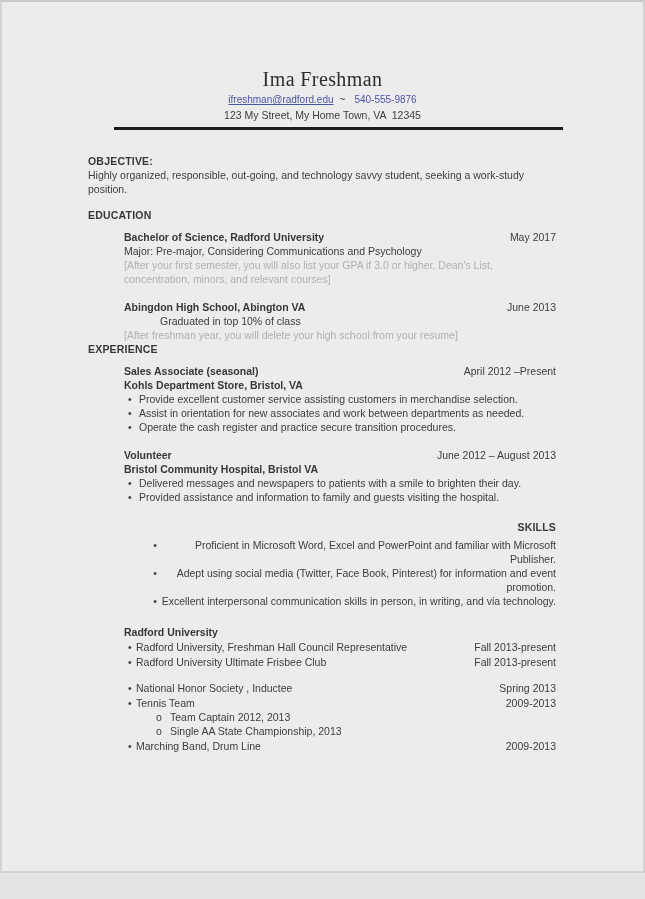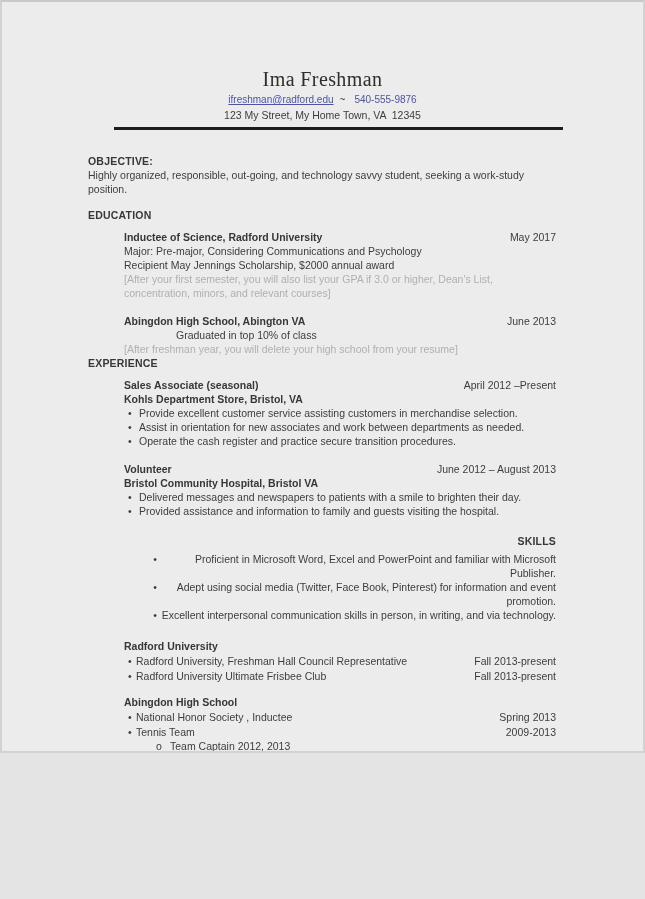--- a/index.html
+++ b/index.html
@@ -2,21 +2,21 @@
 <html><head>
 <meta charset="utf-8">
 <style>
   * { margin:0; padding:0; box-sizing:border-box; }
   body {
     background:#e4e4e4;
     font-family:"Liberation Sans", sans-serif;
     width:645px;
   }
   .page {
-    width:645px; height:753px;
+    width:645px; height:873px;
     background:#ececec;
     border:2px solid #d2d2d2;
     border-top-color:#c9c9c9;
     color:#3d3d3d;
     font-size:10.5px;
     line-height:14px;
     overflow:hidden;
     position:relative;
   }
   
@@ -37,21 +37,21 @@
     margin:5px 80px 0 112px;
   }
   
   .content { padding:24px 87px 0 86px; }
   .section-title { font-weight:bold; color:#373737; letter-spacing:0.2px; }
   .indent { margin-left:36px; }
   .row { display:flex; justify-content:space-between; align-items:baseline; }
   .bold { font-weight:bold; color:#373737; }
   .date { white-space:nowrap; text-align:right; color:#3d3d3d; font-weight:400; }
   .note { color:#b1b0af; }
-  .deep-indent { margin-left:52px; }
+  .deep-indent { margin-left:36px; }
 
   .sec-objective { margin-top:0; }
   .sec-education { margin-top:12px; }
   .sec-experience { }
   .sec-skills { margin-top:16px;text-align:right; }
   .sec-activities { margin-top:17px; }
 
   .entry { margin-top:8px; }
   .entry + .entry { margin-top:14px; }
 
@@ -93,25 +93,24 @@
     <div class="sec-objective">
       <div class="section-title">OBJECTIVE:</div>
       <div>Highly organized, responsible, out-going, and technology savvy student, seeking a work-study position.</div>
     </div>
 
     <div class="sec-education">
       <div class="section-title">EDUCATION</div>
 
       <div class="entry indent">
         <div class="row">
-          <span class="bold">Inductee of Science, Radford University</span>
+          <span class="bold">Bachelor of Science, Radford University</span>
           <span class="date">May 2017</span>
         </div>
         <div>Major: Pre-major, Considering Communications and Psychology</div>
-        <div>Recipient May Jennings Scholarship, $2000 annual award</div>
         <div class="note">[After your first semester, you will also list your GPA if 3.0 or higher, Dean's List, concentration, minors, and relevant courses]</div>
       </div>
 
       <div class="entry indent">
         <div class="row">
           <span class="bold">Abingdon High School, Abington VA</span>
           <span class="date">June 2013</span>
         </div>
         <div class="deep-indent">Graduated in top 10% of class</div>
         <div class="note">[After freshman year, you will delete your high school from your resume]</div>
@@ -196,21 +195,20 @@
             <span class="aleft">
                 <span class="marker">•</span>
                 <span>Radford University Ultimate Frisbee Club</span>
               </span>
             <span class="date">Fall 2013-present</span>
           </li>
         </ul>
       </div>
 
       <div class="group indent">
-        <div class="bold">Abingdon High School</div>
         <ul class="alist">
           <li>
             <span class="aleft">
                 <span class="marker">•</span>
                 <span>National Honor Society , Inductee</span>
               </span>
             <span class="date">Spring 2013</span>
           </li>
           <li>
             <span class="aleft">

